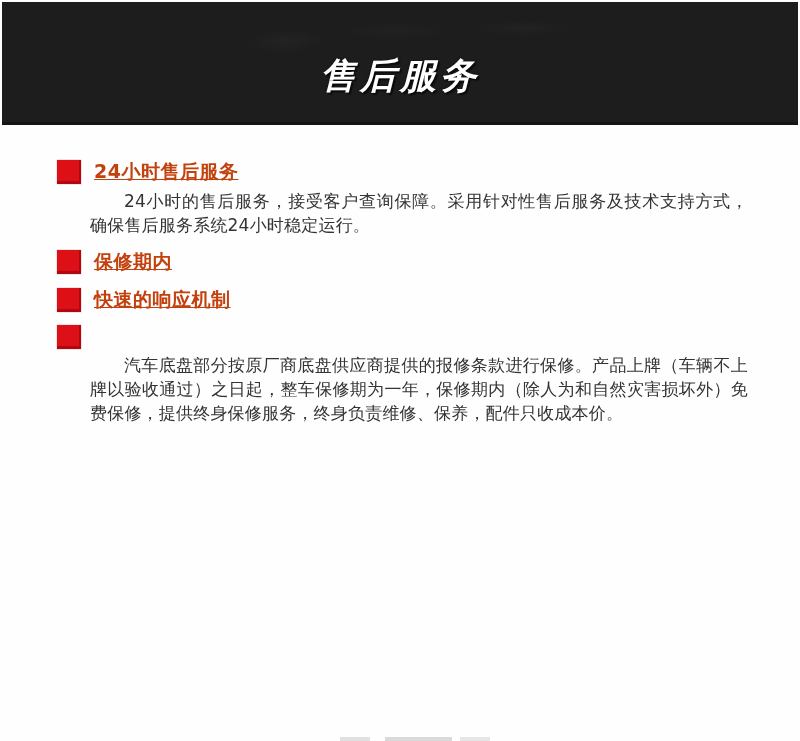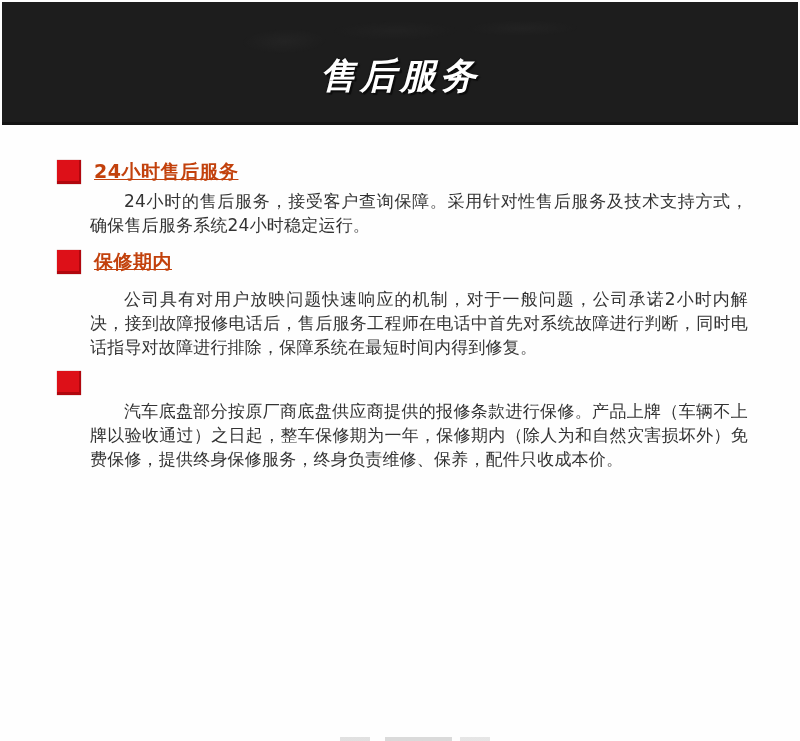--- a/index.html
+++ b/index.html
@@ -124,21 +124,24 @@
     </div>
 
     <div class="section">
       <div class="section-header">
         <span class="bullet"></span>
         <h2 class="heading">保修期内</h2>
       </div>
     </div>
 
     <div class="section">
-      <p class="para">公司具有对用户放映问题快速响应的机制，对于一般问题，公司承诺2小时内解决，接到故障报修电话后，售后服务工程师在电话中首先对系统故障进行判断，同时电话指导对故障进行排除，保障系统在最短时间内得到修复。</p>
+      <div class="section-header">
+        <span class="bullet"></span>
+        <h2 class="heading">快速的响应机制</h2>
+      </div>
     </div>
 
     <div class="section">
       <div class="section-header">
         <span class="bullet"></span>
       </div>
       <p class="para">汽车底盘部分按原厂商底盘供应商提供的报修条款进行保修。产品上牌（车辆不上牌以验收通过）之日起，整车保修期为一年，保修期内（除人为和自然灾害损坏外）免费保修，提供终身保修服务，终身负责维修、保养，配件只收成本价。</p>
     </div>
 
   </div>

